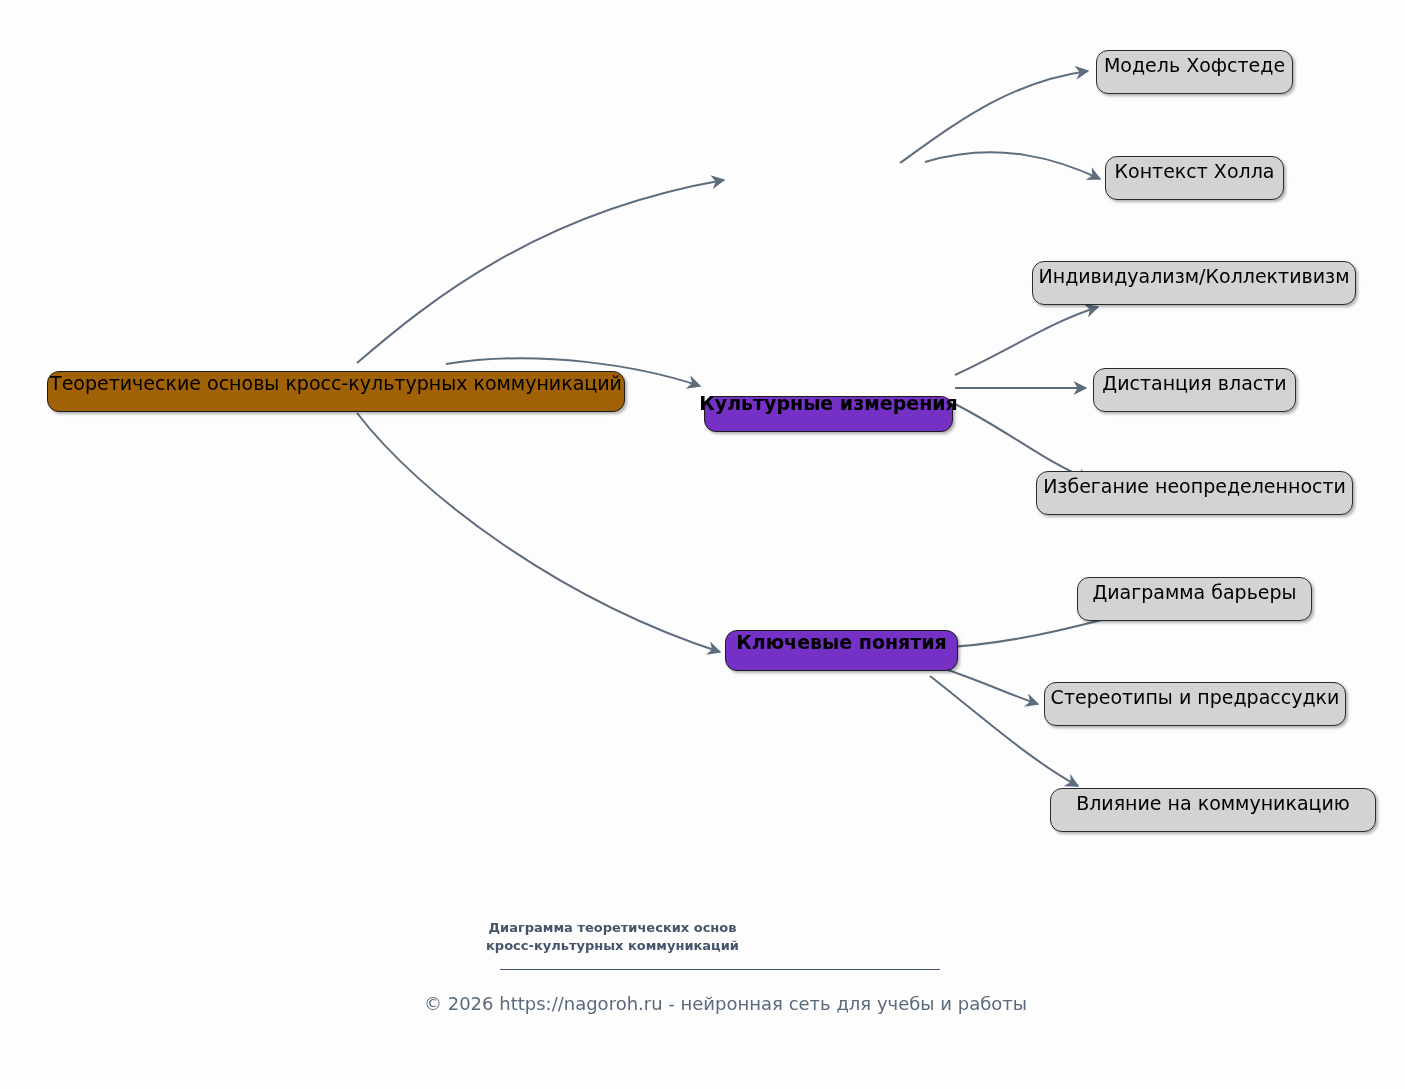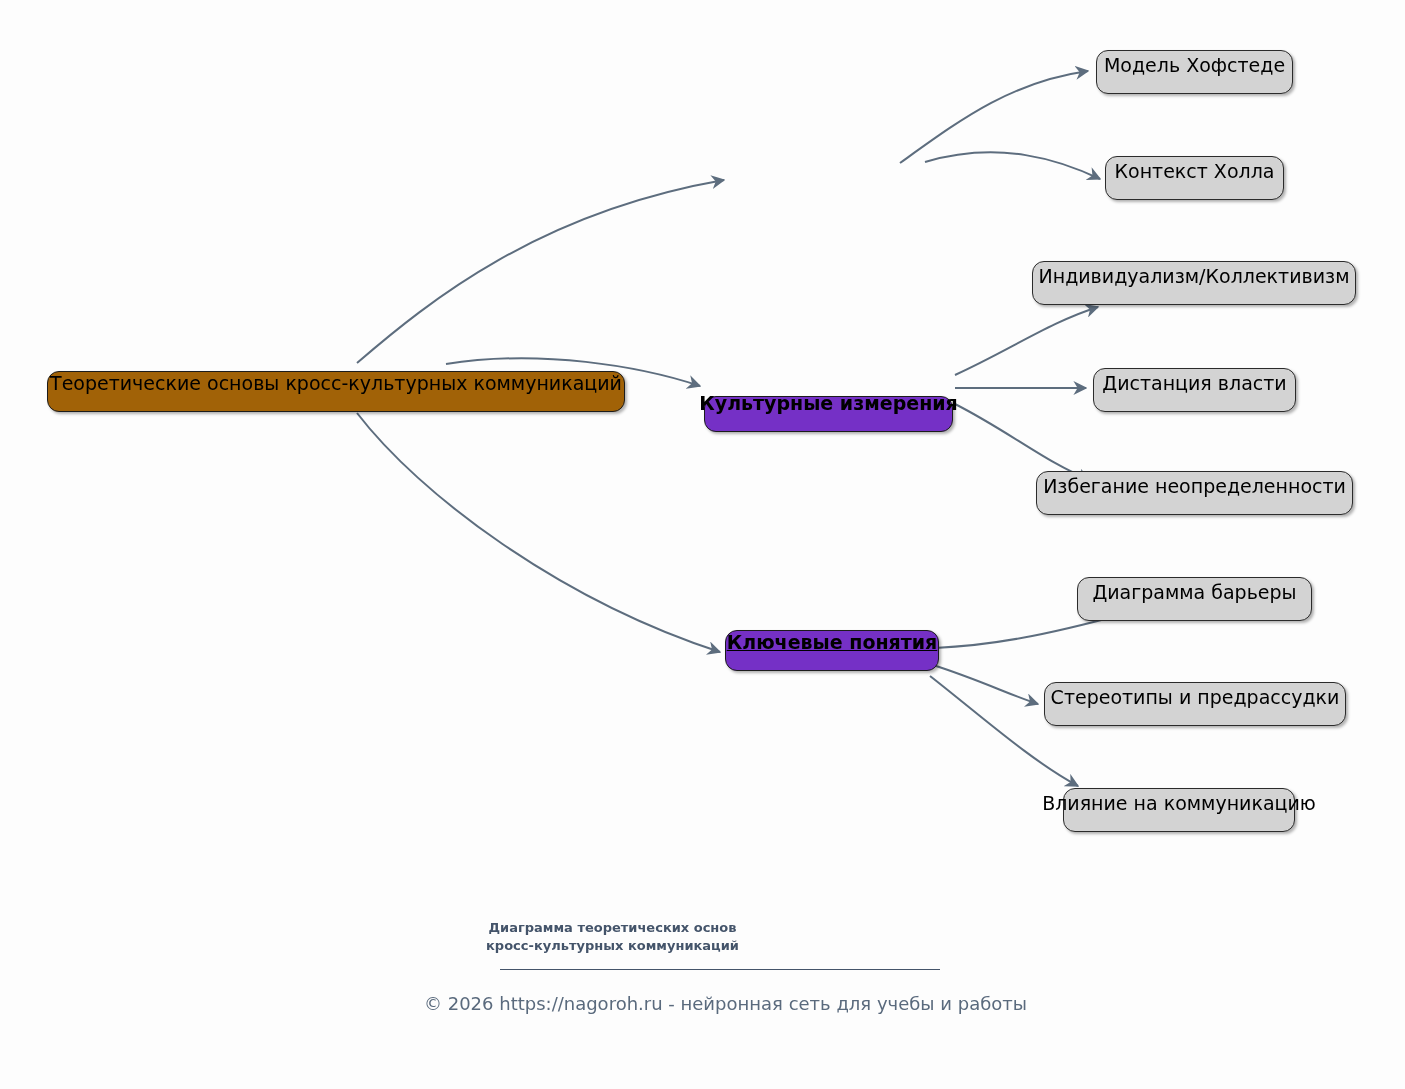--- a/index.html
+++ b/index.html
@@ -122,21 +122,21 @@
 
   <div class="node root" style="left:47px; top:371px; width:578px; height:41px;">
     <span>Теоретические основы кросс-культурных коммуникаций</span>
   </div>
 
 
   <div class="node branch" style="left:704px; top:368px; width:249px; height:25px;margin-top:28px;">
     <span>Культурные измерения</span>
   </div>
 
-  <div class="node branch" style="left:725px; top:630px; width:214px; height:41px;text-decoration:underline;">
+  <div class="node branch" style="left:725px; top:630px; width:233px; height:41px;">
     <span>Ключевые понятия</span>
   </div>
 
   <div class="node leaf" style="left:1096px; top:50px; width:197px; height:44px;">
     <span>Модель Хофстеде</span>
   </div>
 
   <div class="node leaf" style="left:1105px; top:156px; width:179px; height:44px;">
     <span>Контекст Холла</span>
   </div>
@@ -154,21 +154,21 @@
   </div>
 
   <div class="node leaf" style="left:1077px; top:577px; width:235px; height:44px;">
     <span>Диаграмма барьеры</span>
   </div>
 
   <div class="node leaf" style="left:1044px; top:682px; width:302px; height:44px;">
     <span>Стереотипы и предрассудки</span>
   </div>
 
-  <div class="node leaf" style="left:1050px; top:788px; width:232px; height:44px;margin-left:13px;">
+  <div class="node leaf" style="left:1050px; top:788px; width:326px; height:44px;">
     <span>Влияние на коммуникацию</span>
   </div>
 
   <div class="caption" style="top:919px;">
     <span>Диаграмма теоретических основ</span>
     <span class="caption-line2">кросс-культурных коммуникаций</span>
   </div>
 
   <div class="divider"></div>
 

